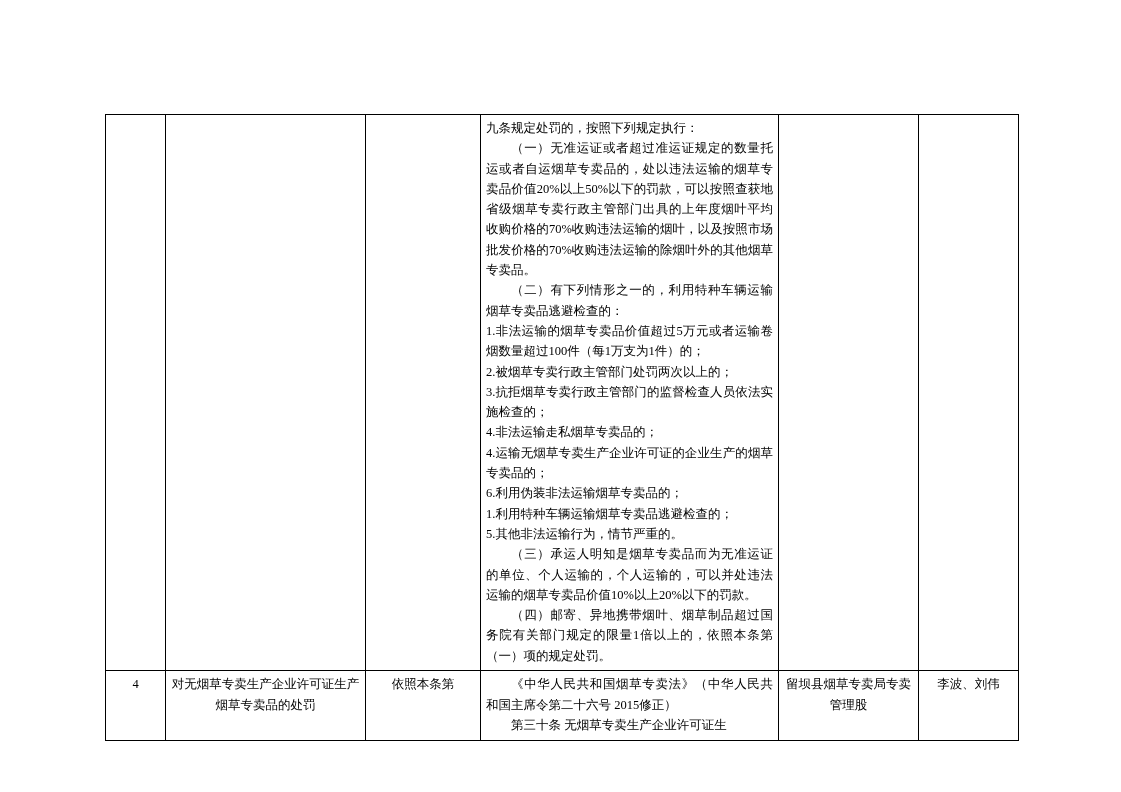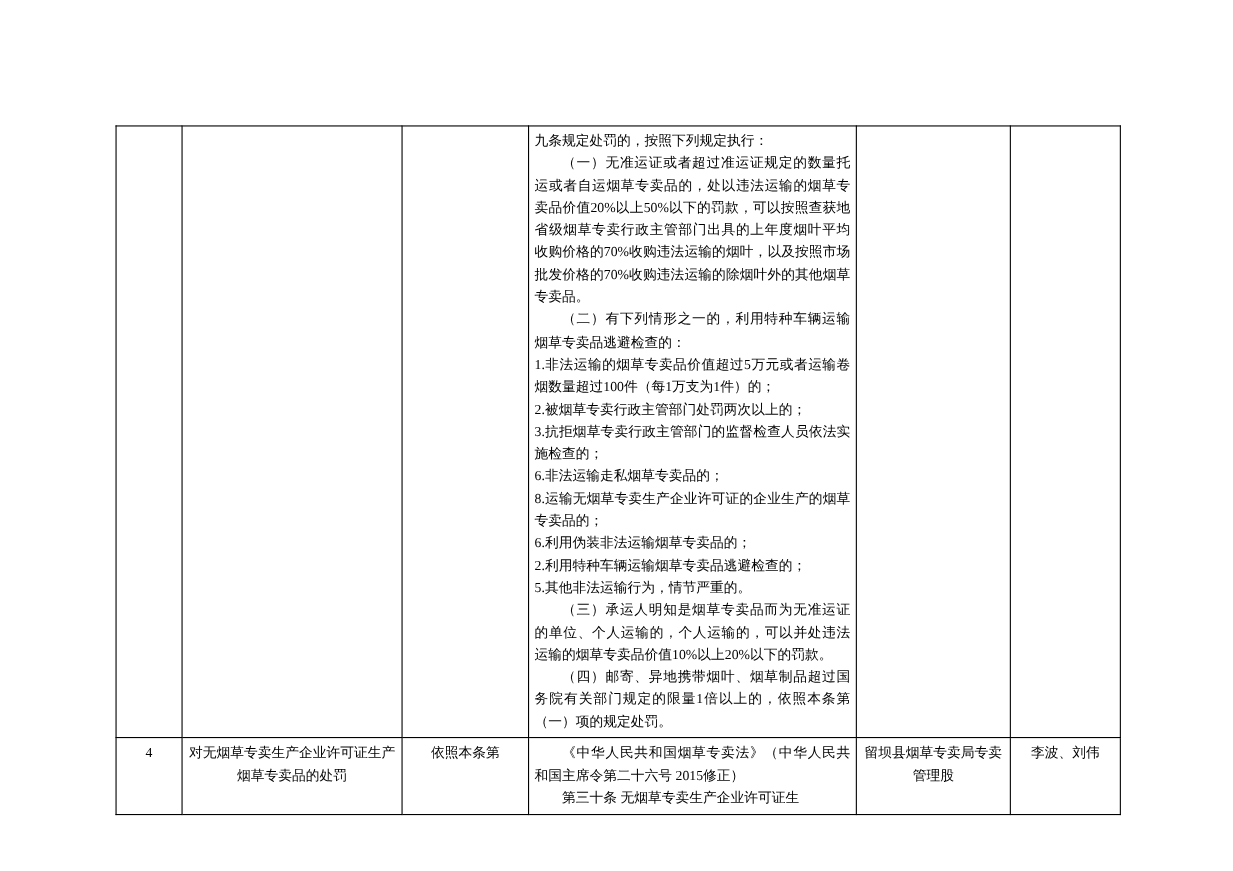--- a/index.html
+++ b/index.html
@@ -84,24 +84,24 @@
           <div class="cell-pad center empty-cell"></div>
         </td>
         <td>
           <div class="cell-pad basis-text">
             <p>九条规定处罚的，按照下列规定执行：</p>
             <p class="indent2">（一）无准运证或者超过准运证规定的数量托运或者自运烟草专卖品的，处以违法运输的烟草专卖品价值20%以上50%以下的罚款，可以按照查获地省级烟草专卖行政主管部门出具的上年度烟叶平均收购价格的70%收购违法运输的烟叶，以及按照市场批发价格的70%收购违法运输的除烟叶外的其他烟草专卖品。</p>
             <p class="indent2">（二）有下列情形之一的，利用特种车辆运输烟草专卖品逃避检查的：</p>
             <p>1.非法运输的烟草专卖品价值超过5万元或者运输卷烟数量超过100件（每1万支为1件）的；</p>
             <p>2.被烟草专卖行政主管部门处罚两次以上的；</p>
             <p>3.抗拒烟草专卖行政主管部门的监督检查人员依法实施检查的；</p>
-            <p>6.非法运输走私烟草专卖品的；</p>
-            <p>8.运输无烟草专卖生产企业许可证的企业生产的烟草专卖品的；</p>
+            <p>4.非法运输走私烟草专卖品的；</p>
+            <p>4.运输无烟草专卖生产企业许可证的企业生产的烟草专卖品的；</p>
             <p>6.利用伪装非法运输烟草专卖品的；</p>
-            <p>2.利用特种车辆运输烟草专卖品逃避检查的；</p>
+            <p>1.利用特种车辆运输烟草专卖品逃避检查的；</p>
             <p>5.其他非法运输行为，情节严重的。</p>
             <p class="indent2">（三）承运人明知是烟草专卖品而为无准运证的单位、个人运输的，个人运输的，可以并处违法运输的烟草专卖品价值10%以上20%以下的罚款。</p>
             <p class="indent2">（四）邮寄、异地携带烟叶、烟草制品超过国务院有关部门规定的限量1倍以上的，依照本条第（一）项的规定处罚。</p>
           </div>
         </td>
         <td>
           <div class="cell-pad center empty-cell"></div>
         </td>
         <td>
           <div class="cell-pad center empty-cell"></div>

